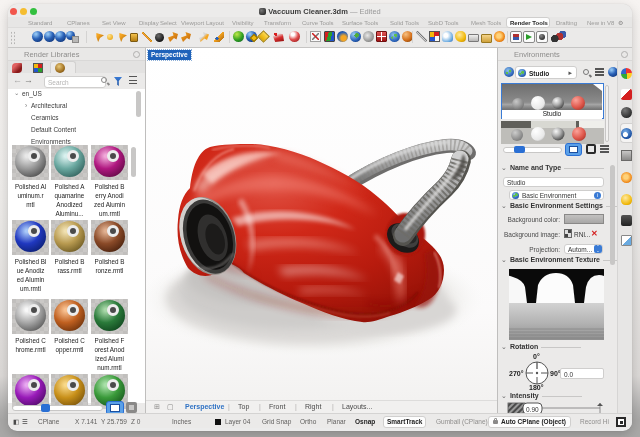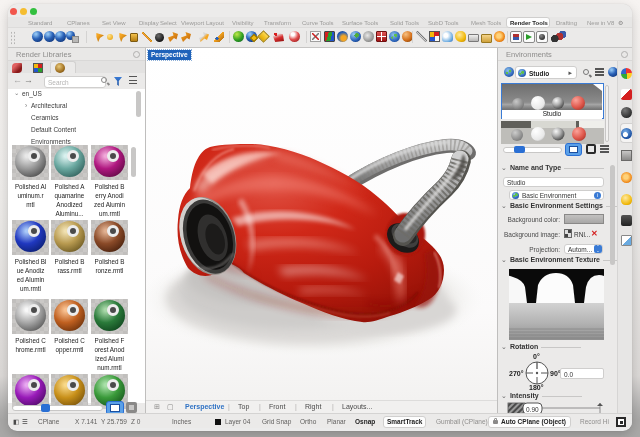--- a/index.html
+++ b/index.html
@@ -58,21 +58,21 @@
 .i-bb,.i-bp,.i-bs { background:#fbfbfb; border:1px solid #8a8a89; border-radius:2px; width:12px !important; height:12px !important; }
 .i-bb:before { content:""; position:absolute; left:2px; top:2px; width:6px; height:6px; background:linear-gradient(180deg,#b03030 50%,#3a5aaa 50%); }
 .i-bp:before { content:""; position:absolute; left:2px; top:2px; width:0; height:0; border-left:6px solid #2a9e2a; border-top:3px solid transparent; border-bottom:3px solid transparent; }
 .i-bs:before { content:""; position:absolute; left:2px; top:2px; width:6px; height:6px; border-radius:50%; background:radial-gradient(circle at 35% 30%,#888,#111); }
 .i-stk { background:radial-gradient(circle 4px at 30% 70%,#333 90%,transparent),radial-gradient(circle 4px at 60% 50%,#b03030 90%,transparent),radial-gradient(circle 4px at 80% 30%,#3a5aaa 90%,transparent); }
 
 .lpanel { position:absolute; left:0; top:44px; width:138px; height:365px; background:#ebeae9; border-right:1px solid #bfbebd; overflow:hidden; }
 .viewport { position:absolute; left:138px; top:44px; width:351px; height:352px; background:#ffffff; overflow:hidden; }
 .rpanel { position:absolute; left:489px; top:44px; width:135px; height:365px; background:#ebeae9; border-left:1px solid #bfbebd; overflow:hidden; }
 .phead { position:absolute; left:0; top:0; width:100%; height:13px; background:#e9e8e7; border-bottom:1px solid #d9d8d7; font-size:7.5px; color:#8e8d8c; }
-.phead .t { position:absolute; left:8px; top:2px; }
+.phead .t { position:absolute; left:16px; top:2px; }
 .phead .gear { position:absolute; right:5px; top:3px; width:7px; height:7px; border:1px solid #b0afae; border-radius:50%; }
 .vplabel { position:absolute; left:2px; top:2px; background:#1e62ba; color:#fff; font-size:6.5px; font-weight:bold; padding:1px 3px 2px 3px; outline:1px dotted #8fb0d8; }
 
 .tabsbar { position:absolute; left:138px; top:396px; width:351px; height:13px; background:#f1f0ef; border-top:1px solid #dddcdb; font-size:7px; color:#4a4a4a; }
 .tabsbar span { position:absolute; top:2px; white-space:nowrap; }
 .statusbar { position:absolute; left:0; top:409px; width:100%; height:15px; background:#ebeae9; border-top:1px solid #d4d3d2; font-size:6.5px; color:#605f5e; }
 .statusbar span { position:absolute; top:4px; white-space:nowrap; }
 
 .ltabs { position:absolute; left:0; top:13px; width:100%; height:14px; background:#e3e2e1; border-bottom:1px solid #d2d1d0; }
 .srow { position:absolute; left:0; top:25px; width:100%; height:16px; background:#ebeae9; }
@@ -95,20 +95,21 @@
 .sect { white-space:nowrap; }
 .ric2 { position:absolute; left:2.5px; width:11px; height:11px; }
 </style>
 </head>
 <body>
 <div class="window">
   <div class="titlebar">
     <div class="tl r"></div>
       <div class="tl y"></div>
       <div class="tl g"></div>
+    <div class="title"><span class="ric"></span>Vaccuum Cleaner.3dm <span class="ed">— Edited</span></div>
   </div>
   <div class="menubar" id="menubar">
     <div class="mtab"></div>
     <span style="left:20px">Standard</span>
     <span style="left:59px">CPlanes</span>
     <span style="left:94px">Set View</span>
     <span style="left:131px">Display</span>
     <span style="left:152px">Select</span>
     <span style="left:173px">Viewport Layout</span>
     <span style="left:224px">Visibility</span>

